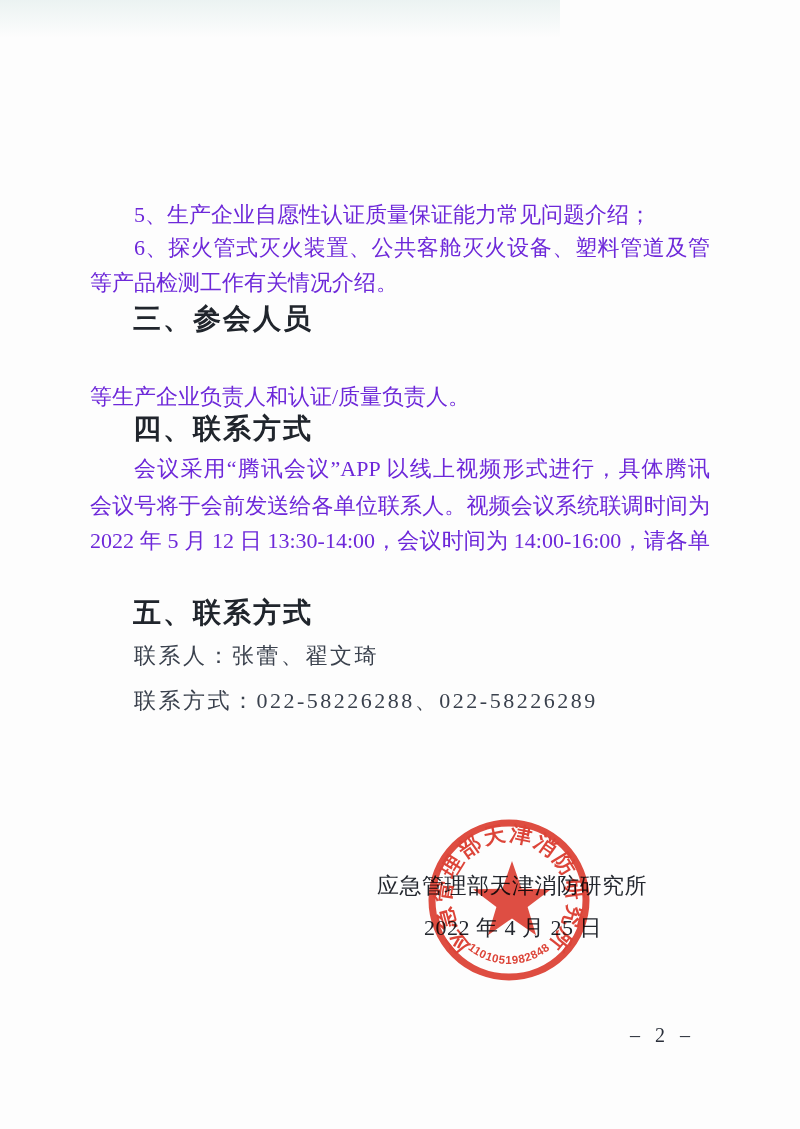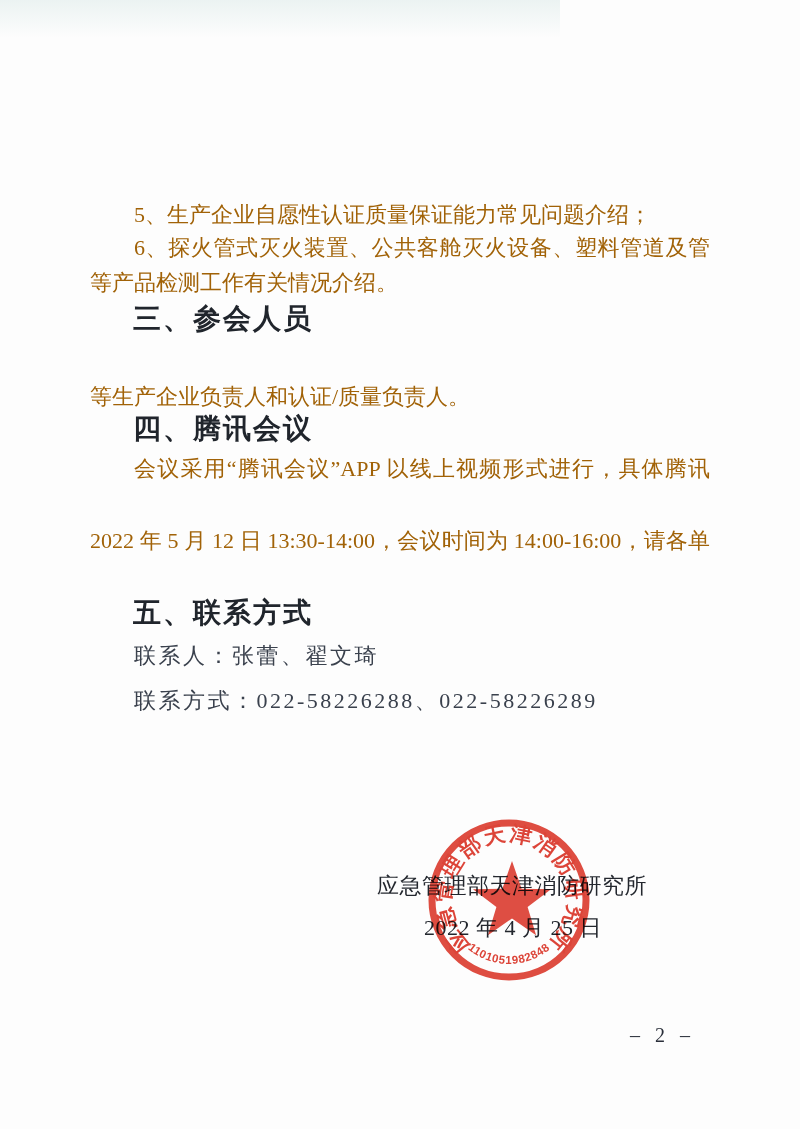--- a/index.html
+++ b/index.html
@@ -15,21 +15,21 @@
     background:#fdfdfd;
   }
   
   .scan-band{
     position:absolute;left:0;top:0;width:560px;height:38px;
     background:linear-gradient(to bottom, rgba(232,241,240,.85), rgba(255,255,255,0));
     pointer-events:none;
   }
   .ln{
     position:absolute;
-    color:#a16207;
+    color:#6d28d9;
     font-size:22px;
     line-height:30px;
     white-space:nowrap;
   }
   .ln.j{
     white-space:normal;
     text-align:justify;
     text-align-last:justify;
     text-justify:inter-character;
     overflow:hidden;
@@ -75,22 +75,23 @@
 
   <div class="scan-band"></div>
 
   <div class="ln" style="top:200px;left:134px;">5、生产企业自愿性认证质量保证能力常见问题介绍；</div>
   <div class="ln j" style="top:233px;left:134px;width:576px;">6、探火管式灭火装置、公共客舱灭火设备、塑料管道及管件</div>
   <div class="ln" style="top:268px;left:90px;">等产品检测工作有关情况介绍。</div>
 
   <div class="ln heading" style="top:302px;left:133px;">三、参会人员</div>
   <div class="ln" style="top:382px;left:90px;font-family:Liberation Serif, serif;">等生产企业负责人和认证/质量负责人。</div>
 
-  <div class="ln heading" style="top:412px;left:133px;">四、腾讯会议</div>
+  <div class="ln heading" style="top:412px;left:133px;">四、联系方式</div>
   <div class="ln j" style="top:454px;left:134px;width:576px;">会议采用“腾讯会议”APP 以线上视频形式进行，具体腾讯</div>
+  <div class="ln j" style="top:491px;left:90px;width:620px;">会议号将于会前发送给各单位联系人。视频会议系统联调时间为</div>
   <div class="ln j" style="top:526px;left:90px;width:620px;">2022 年 5 月 12 日 13:30-14:00，会议时间为 14:00-16:00，请各单</div>
 
   <div class="ln heading" style="top:596px;left:133px;">五、联系方式</div>
   <div class="ln contact" style="top:641px;left:134px;">联系人：张蕾、翟文琦</div>
   <div class="ln contact" style="top:686px;left:134px;">联系方式：022-58226288、022-58226289</div>
 
   <div class="sig" style="top:871px;left:377px;">应急管理部天津消防研究所</div>
   <div class="sig" style="top:913px;left:424px;">2022 年 4 月 25 日</div>
 
   <svg class="seal" viewBox="0 0 180 180" aria-hidden="true">

